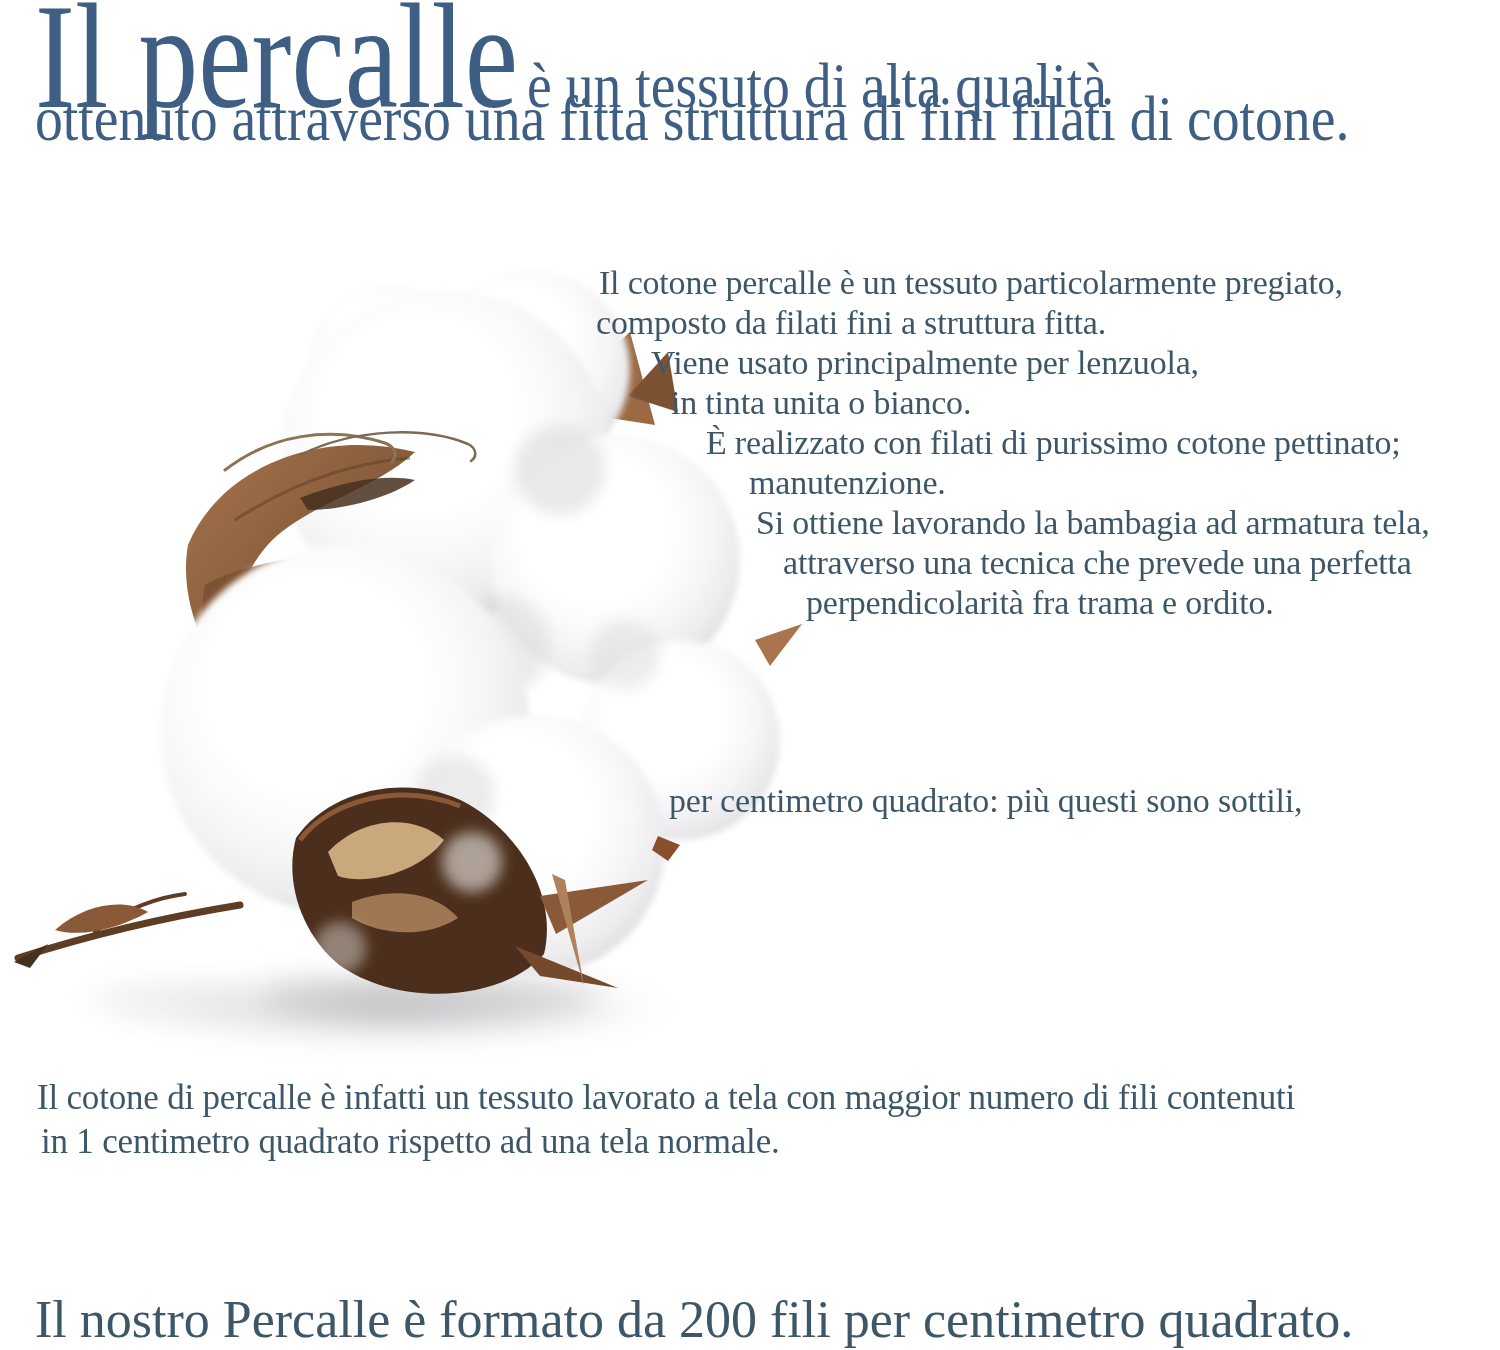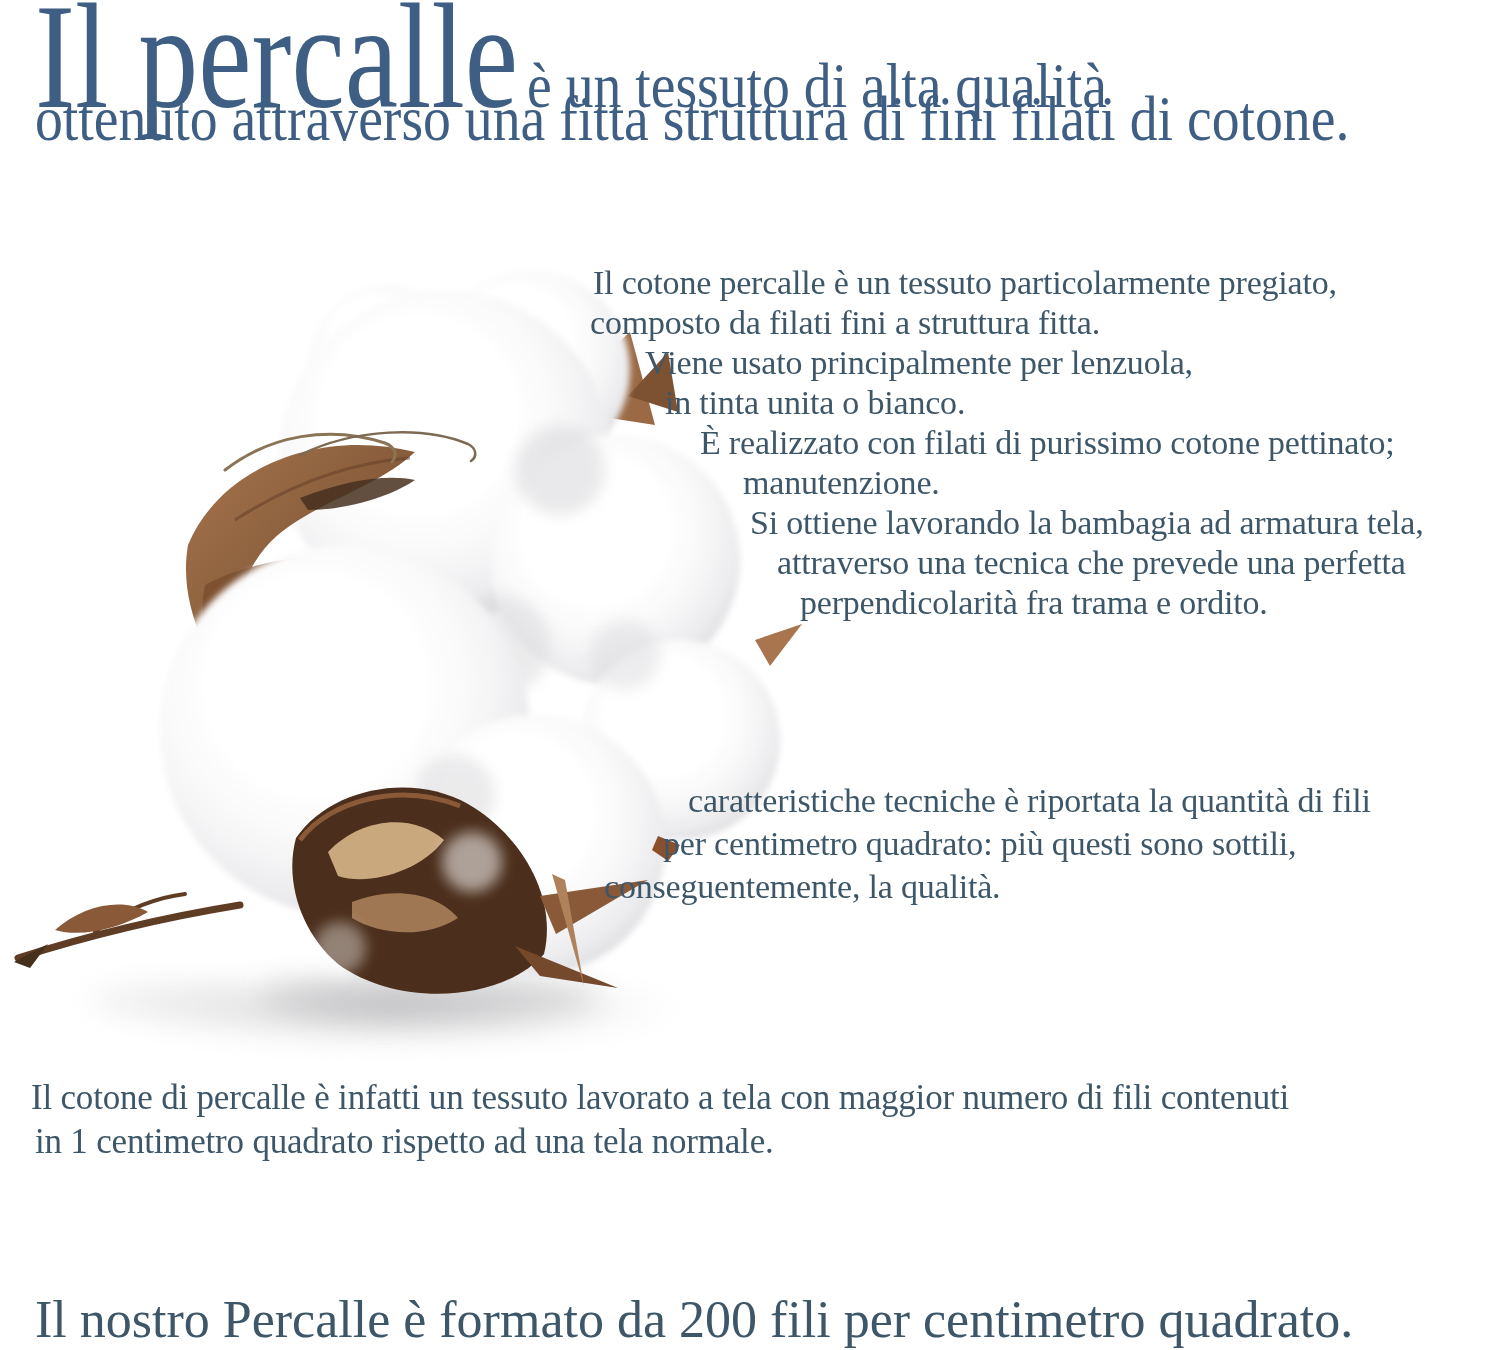--- a/index.html
+++ b/index.html
@@ -19,21 +19,21 @@
   #title-line1 .small{
     font-size:64px;line-height:1;display:inline-block;
     transform:scaleX(0.87);transform-origin:0 100%;
     margin-left:-112px;
   }
   #title-line2{
     left:35px;top:84px;font-size:64px;line-height:70px;color:#3e5f83;
     white-space:nowrap;transform:scaleX(0.87);transform-origin:0 0;
   }
   
-  .para{position:absolute;left:0;width:1380px;font-size:34px;letter-spacing:-0.2px;z-index:2;}
+  .para{position:absolute;left:0;width:1380px;font-size:34px;letter-spacing:-0.2px;z-index:2;padding-left:6px;}
   .para .line{white-space:nowrap;}
   #para1{top:263px;}
   #para1 .line{height:40px;line-height:40px;}
   #para2{top:779px;}
   #para2 .line{height:43px;line-height:43px;}
   #para3{top:1076px;font-size:35px;}
   #para3 .line{height:44px;line-height:44px;}
   #footer-line{
     left:35px;top:1295px;font-size:52px;line-height:50px;
     white-space:nowrap;z-index:2;
@@ -142,23 +142,21 @@
   <div class="line" style="margin-left:645px">Viene usato principalmente per lenzuola,</div>
   <div class="line" style="margin-left:665px">in tinta unita o bianco.</div>
   <div class="line" style="margin-left:700px">È realizzato con filati di purissimo cotone pettinato;</div>
   <div class="line" style="margin-left:743px">manutenzione.</div>
   <div class="line" style="margin-left:750px">Si ottiene lavorando la bambagia ad armatura tela,</div>
   <div class="line" style="margin-left:777px">attraverso una tecnica che prevede una perfetta</div>
   <div class="line" style="margin-left:800px">perpendicolarità fra trama e ordito.</div>
 </div>
 
 <div class="para" id="para2">
-  <div class="line" style="margin-left:688px">caratteristiche tecniche è riportata la quantità di fili</div>
   <div class="line" style="margin-left:663px">per centimetro quadrato: più questi sono sottili,</div>
-  <div class="line" style="margin-left:604px">conseguentemente, la qualità.</div>
 </div>
 
 <div class="para" id="para3">
   <div class="line" style="margin-left:31px">Il cotone di percalle è infatti un tessuto lavorato a tela con maggior numero di fili contenuti</div>
   <div class="line" style="margin-left:35px">in 1 centimetro quadrato rispetto ad una tela normale.</div>
 </div>
 
 <div class="abs" id="footer-line">Il nostro Percalle è formato da 200 fili per centimetro quadrato.</div>
 
 </body></html>

